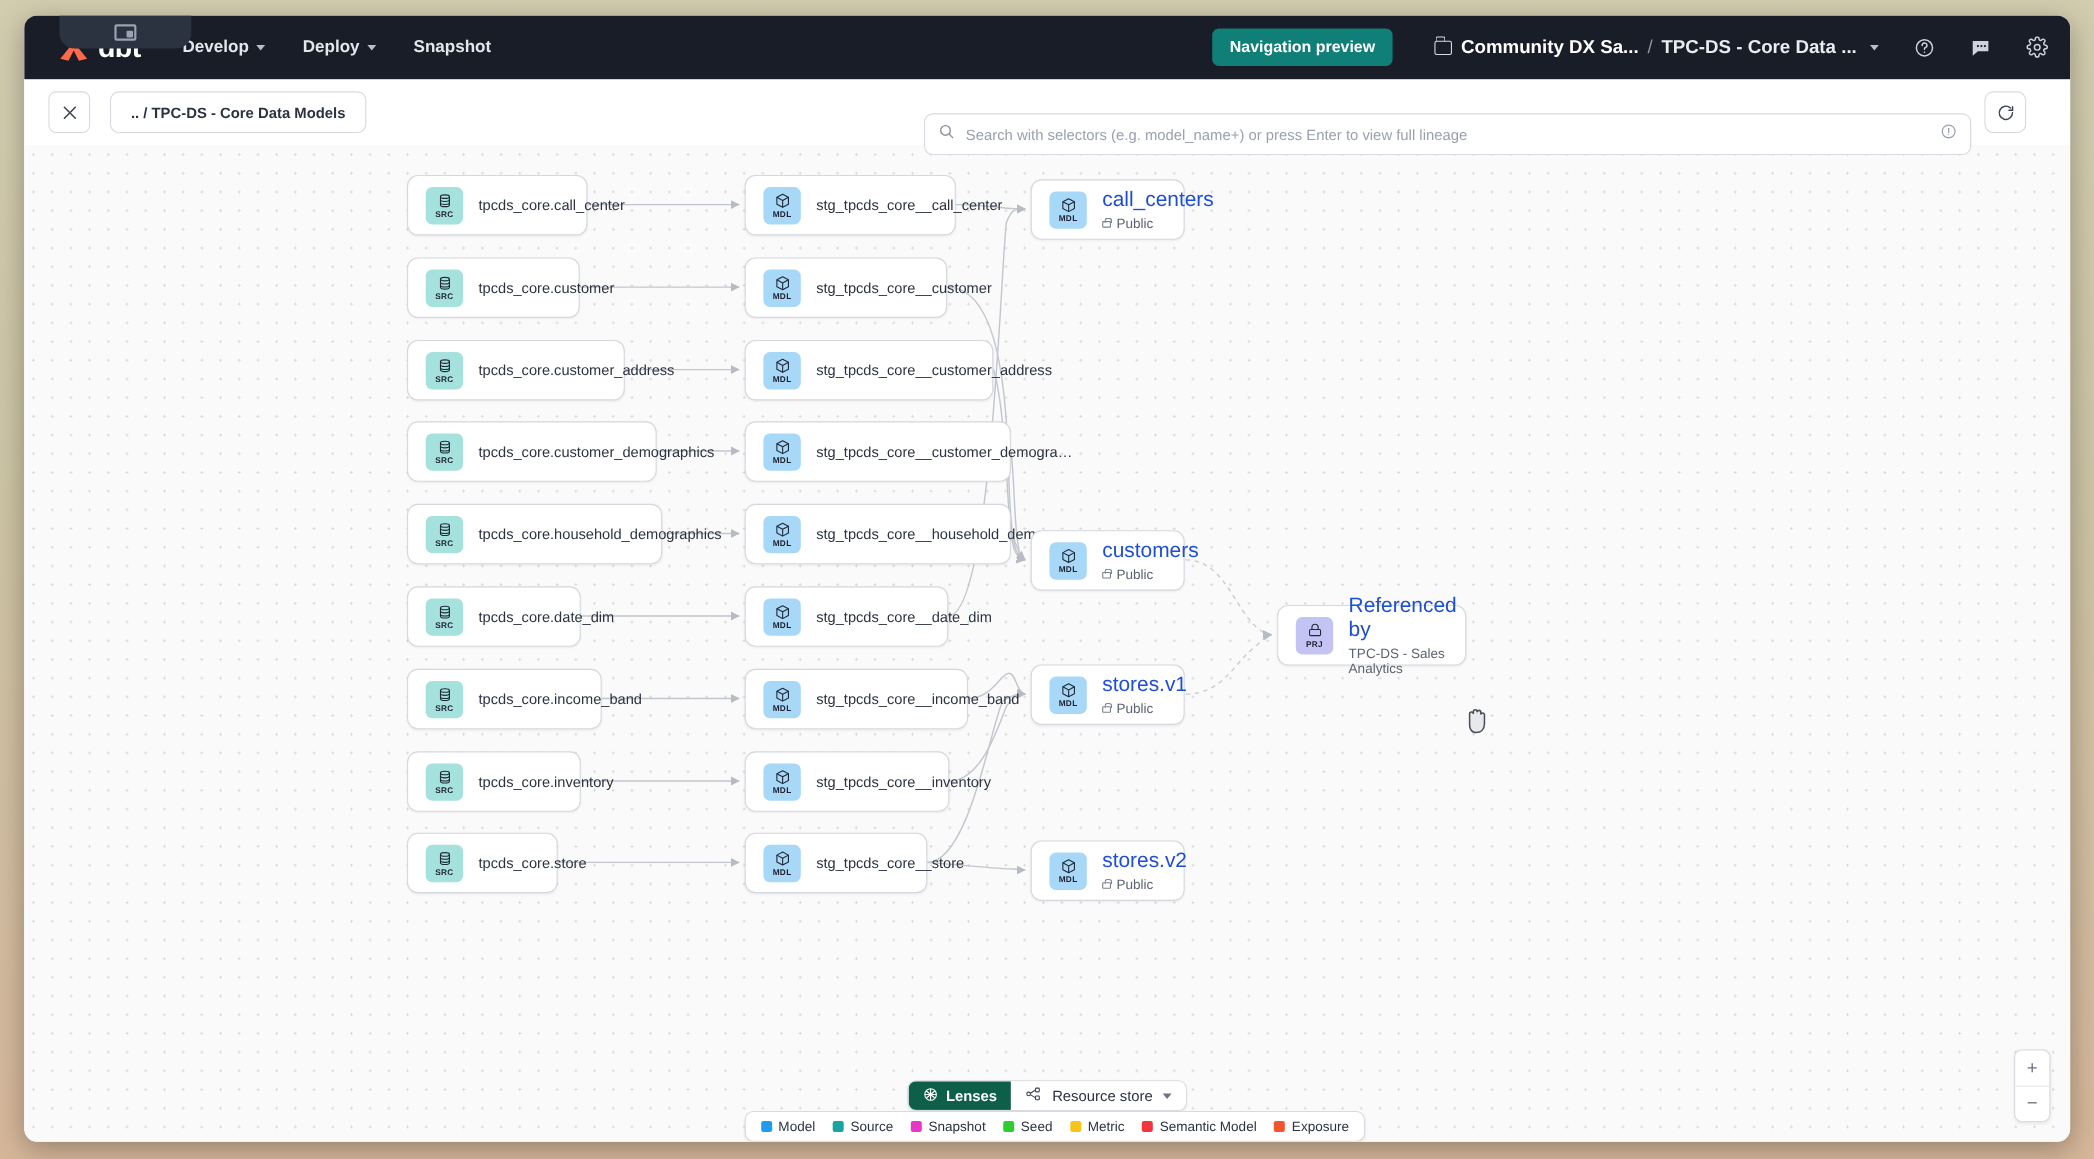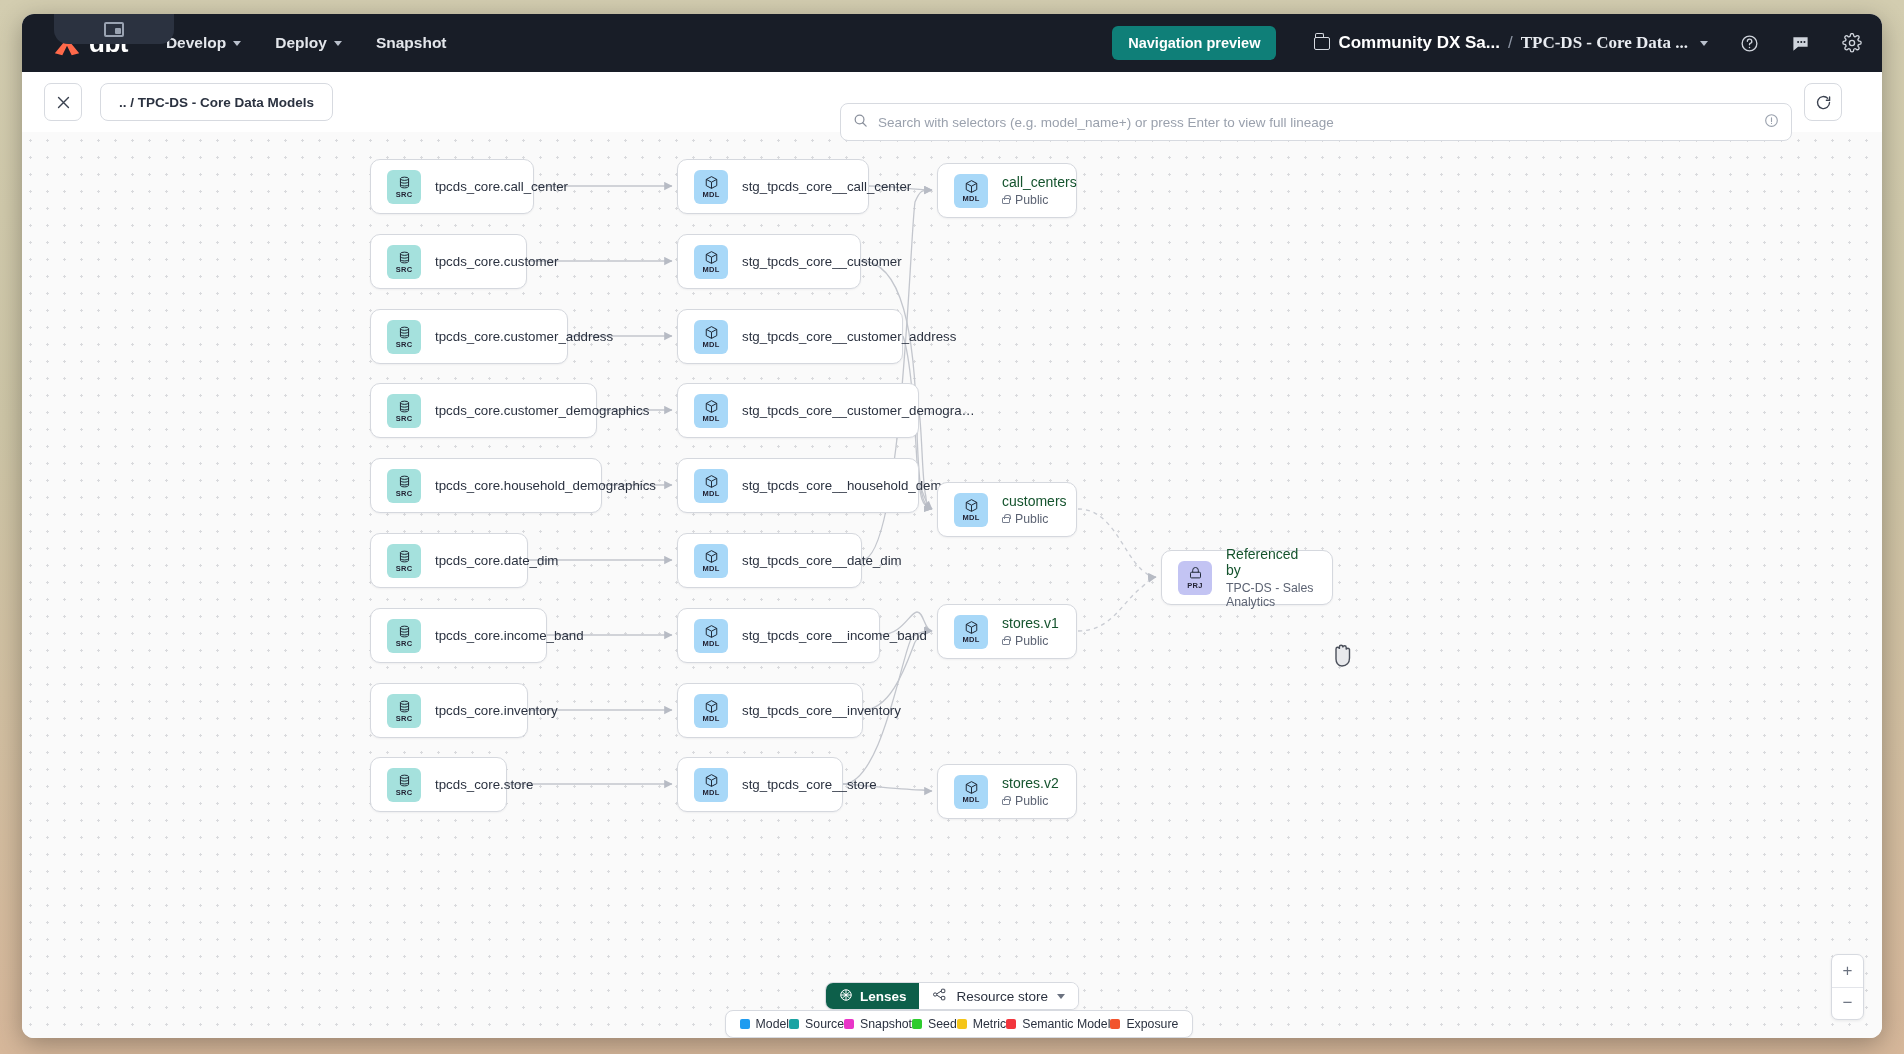--- a/index.html
+++ b/index.html
@@ -66,21 +66,21 @@
   #topbar-right { margin-left:auto; display:flex; align-items:center; gap:16px; }
   #nav-preview-btn {
     background: #0f7f78; color:#ffffff; font-size:14.5px; font-weight:700;
     padding: 9px 16px; border-radius: 6px; cursor:pointer; white-space:nowrap;
   }
   #breadcrumb-top {
     display:flex; align-items:center; gap:8px; margin-left:22px;
     color:#ffffff; font-size:17px; font-weight:700; white-space:nowrap;
   }
   #breadcrumb-top .sep { color:#8d95a3; font-weight:400; }
-  #breadcrumb-top .proj { color:#e9ecf1; font-weight:600;font-family:Liberation Serif, serif; }
+  #breadcrumb-top .proj { color:#e9ecf1; font-weight:600; }
   .folder-ico {
     width:16px;height:13px;border:1.6px solid #d6dae1;border-radius:2px;
     position:relative; flex:none;
   }
   .folder-ico::before{
     content:""; position:absolute; left:-0.5px; top:-4.5px; width:7px;height:4px;
     border:1.6px solid #d6dae1; border-bottom:none; border-radius:2px 2px 0 0;
   }
   .topicon { margin-left:16px; cursor:pointer; display:flex; align-items:center; }
 
@@ -141,21 +141,21 @@
   }
   .badge.src { background:#a5e1dd; }
   .badge.mdl { background:#a8d8f8; }
   .badge.prj { background:#c3c4f3; }
   .badge .code {
     font-size:7.5px; font-weight:700; color:#223; letter-spacing:.3px;
     line-height:1; font-family:"Liberation Sans",sans-serif;
   }
   .node .label { font-size:13.3px; color:#2b3240; white-space:nowrap; }
   .node .twoline { display:flex; flex-direction:column; gap:3px; }
-  .node .twoline .title { font-size:14px; color:#14532d; }
+  .node .twoline .title { font-size:19px; color:#1d4ed8; }
   .node .twoline .sub {
     font-size:12.3px; color:#5c6373; display:flex; align-items:center; gap:5px;
   }
   .lock {
     width:8px;height:6px;border:1.2px solid #7a8191;border-radius:1px;
     position:relative; flex:none; margin-top:2px;
   }
   .lock::before{
     content:""; position:absolute; left:1px; top:-4px; width:5px;height:4px;
     border:1.2px solid #7a8191; border-bottom:none; border-radius:3px 3px 0 0;
@@ -177,21 +177,21 @@
   #lenses-btn {
     background:#0d5f4a; color:#fff; font-size:13.5px; font-weight:700;
     display:flex;align-items:center;gap:7px;padding:0 13px; cursor:pointer;
   }
   #restype-btn {
     background:#fff; color:#2b3240; font-size:13.5px;
     display:flex;align-items:center;gap:9px;padding:0 13px; cursor:pointer;
   }
   #legend {
     margin-left:14px; height:34px; border:1px solid #d7dae0; border-radius:8px;
-    background:#fff; display:flex;align-items:center;gap:0;padding:0 14px;
+    background:#fff; display:flex;align-items:center;gap:16px;padding:0 14px;
     pointer-events:auto; box-shadow:0 1px 2px rgba(16,24,40,.06);
   }
   .leg { display:flex;align-items:center;gap:6px; font-size:12.3px; color:#2b3240; white-space:nowrap;}
   .leg .sw { width:10px;height:10px;border-radius:2px; flex:none;}
   #zoomctl {
     position:absolute; right:18px; bottom:18px; width:33px; height:66px;
     background:#fff; border:1px solid #d7dae0; border-radius:7px;
     display:flex; flex-direction:column; overflow:hidden;
     box-shadow:0 1px 3px rgba(16,24,40,.08);
   }

